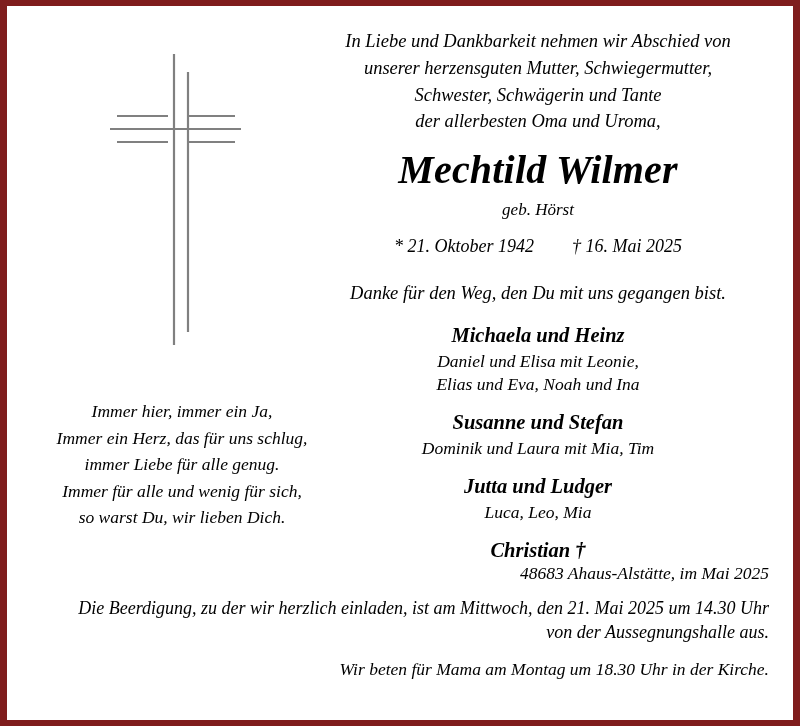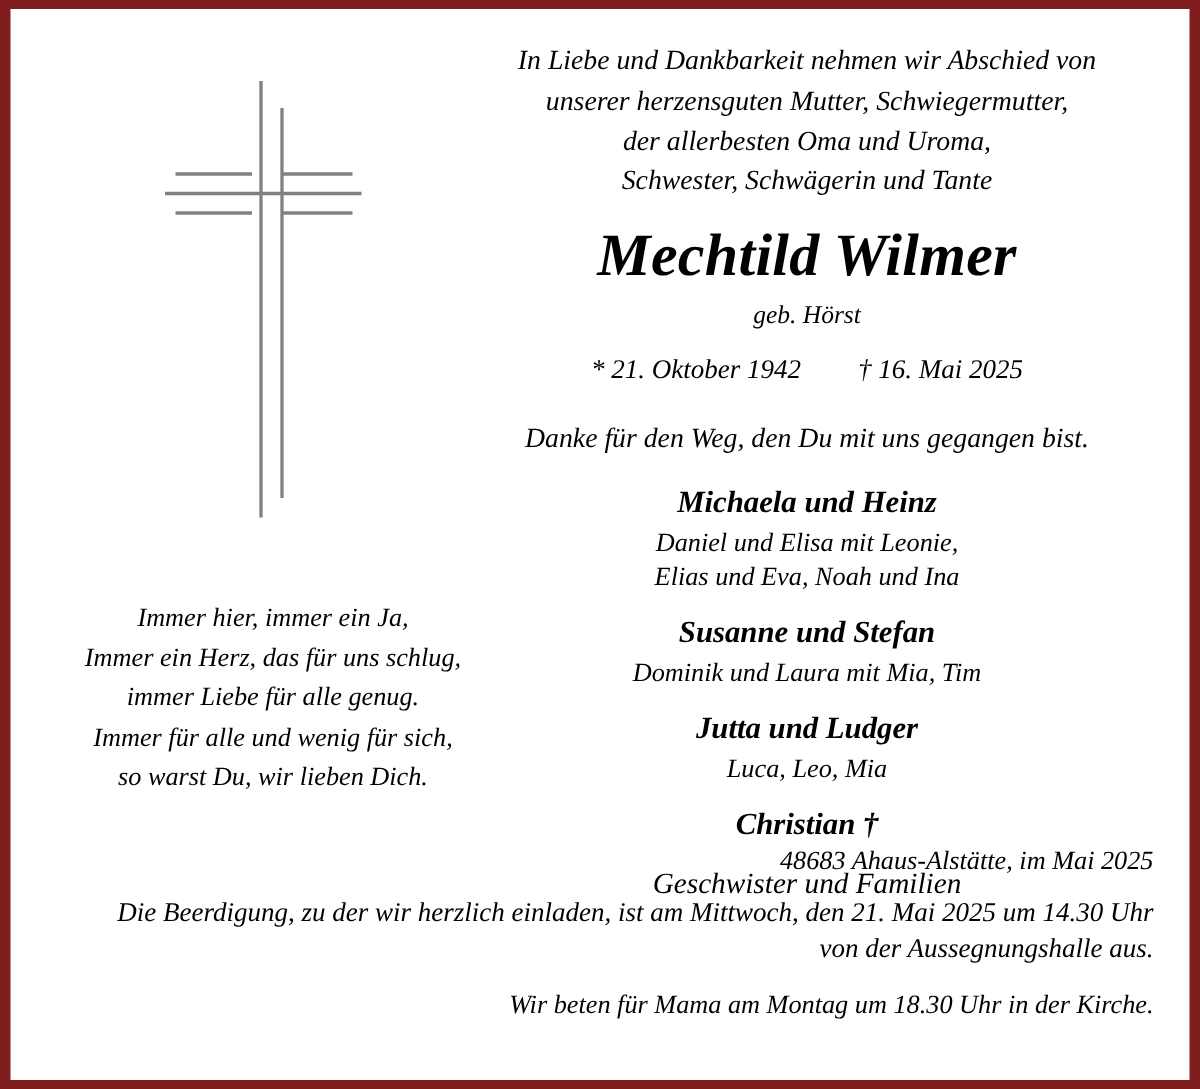--- a/index.html
+++ b/index.html
@@ -169,22 +169,22 @@
           <line x1="93" y1="106" x2="140" y2="106"></line>
         </g>
       </svg>
     </div>
 
     <div class="main-text">
 
       <div class="intro">
         <div>In Liebe und Dankbarkeit nehmen wir Abschied von</div>
         <div>unserer herzensguten Mutter, Schwiegermutter,</div>
+        <div>Schwester, Schwägerin und Tante</div>
         <div>der allerbesten Oma und Uroma,</div>
-        <div>Schwester, Schwägerin und Tante</div>
       </div>
 
       <div class="name">Mechtild Wilmer</div>
       <div class="maiden">geb. Hörst</div>
 
       <div class="dates">
         <span>* 21. Oktober 1942</span><span class="gap"></span><span>† 16. Mai 2025</span>
       </div>
 
       <div class="thanks">Danke für den Weg, den Du mit uns gegangen bist.</div>
@@ -212,21 +212,20 @@
         </div>
 
         <div class="fam-spacer"></div>
 
         <div class="fam-group">
           <div class="fam-head">Christian †</div>
         </div>
 
       </div>
 
-      <div class="closing-family">Geschwister und Familien</div>
     </div>
 
     <div class="poem">
       <div>Immer hier, immer ein Ja,</div>
       <div>Immer ein Herz, das für uns schlug,</div>
       <div>immer Liebe für alle genug.</div>
       <div>Immer für alle und wenig für sich,</div>
       <div>so warst Du, wir lieben Dich.</div>
     </div>
 

